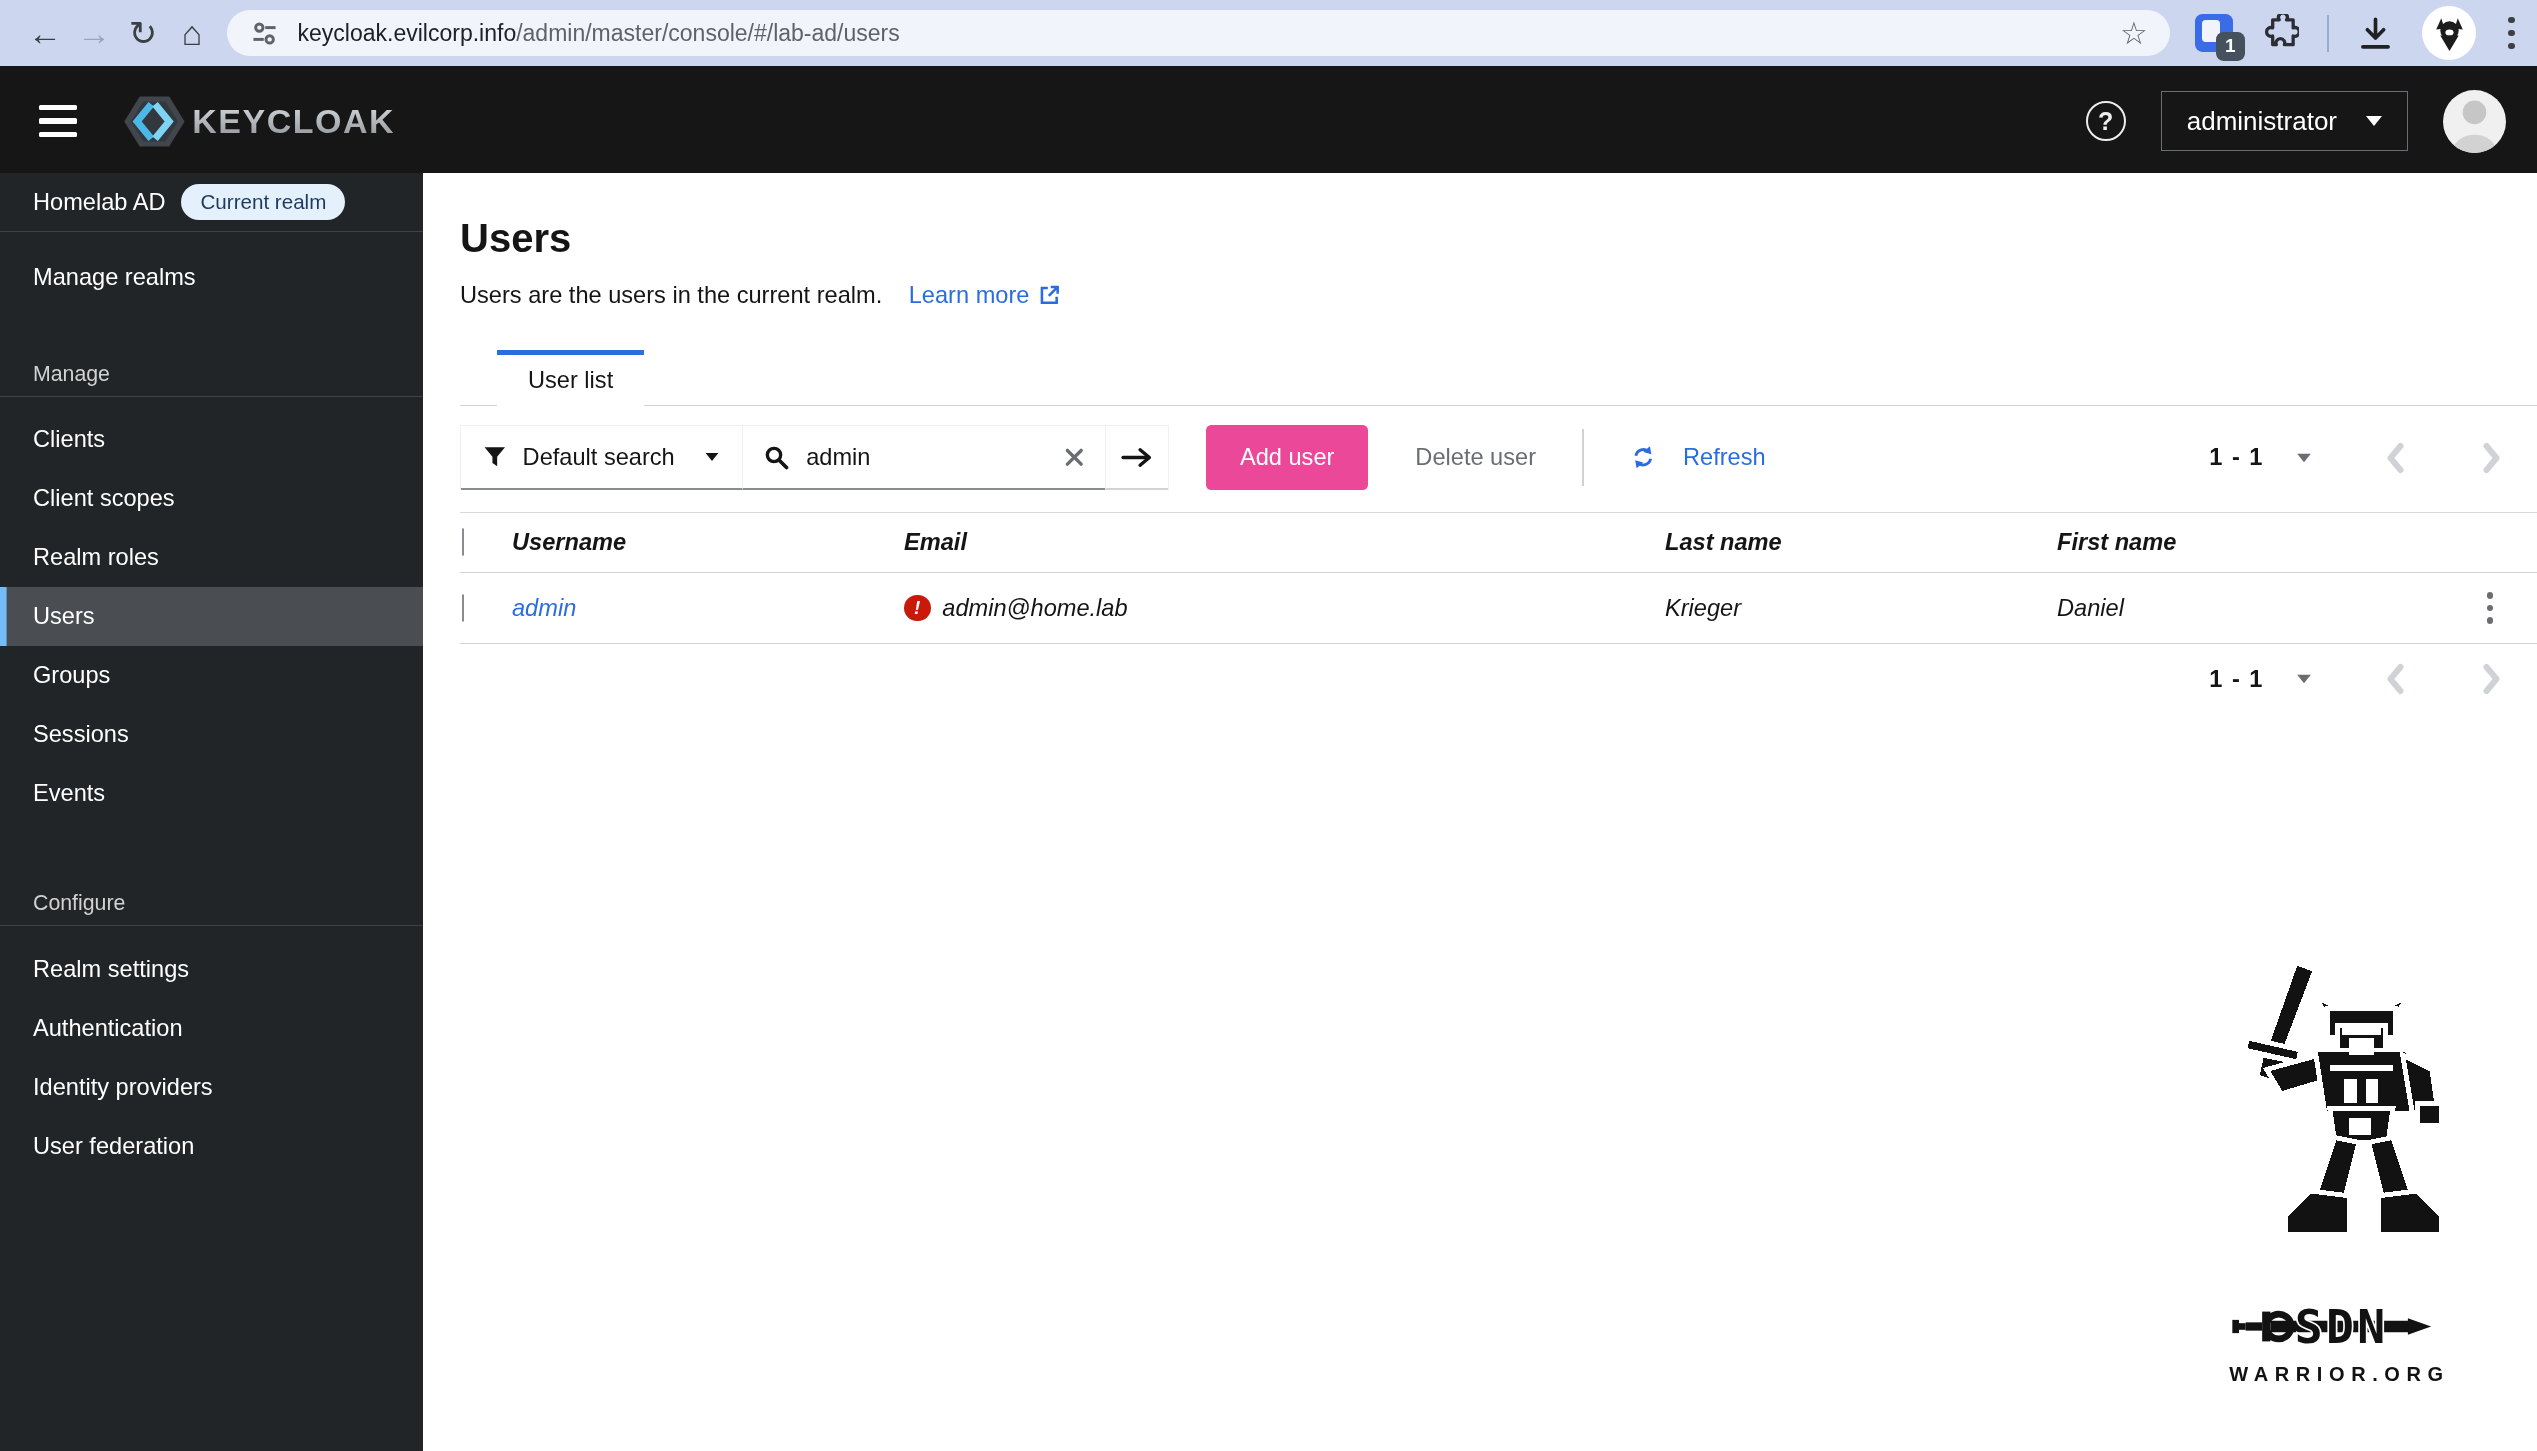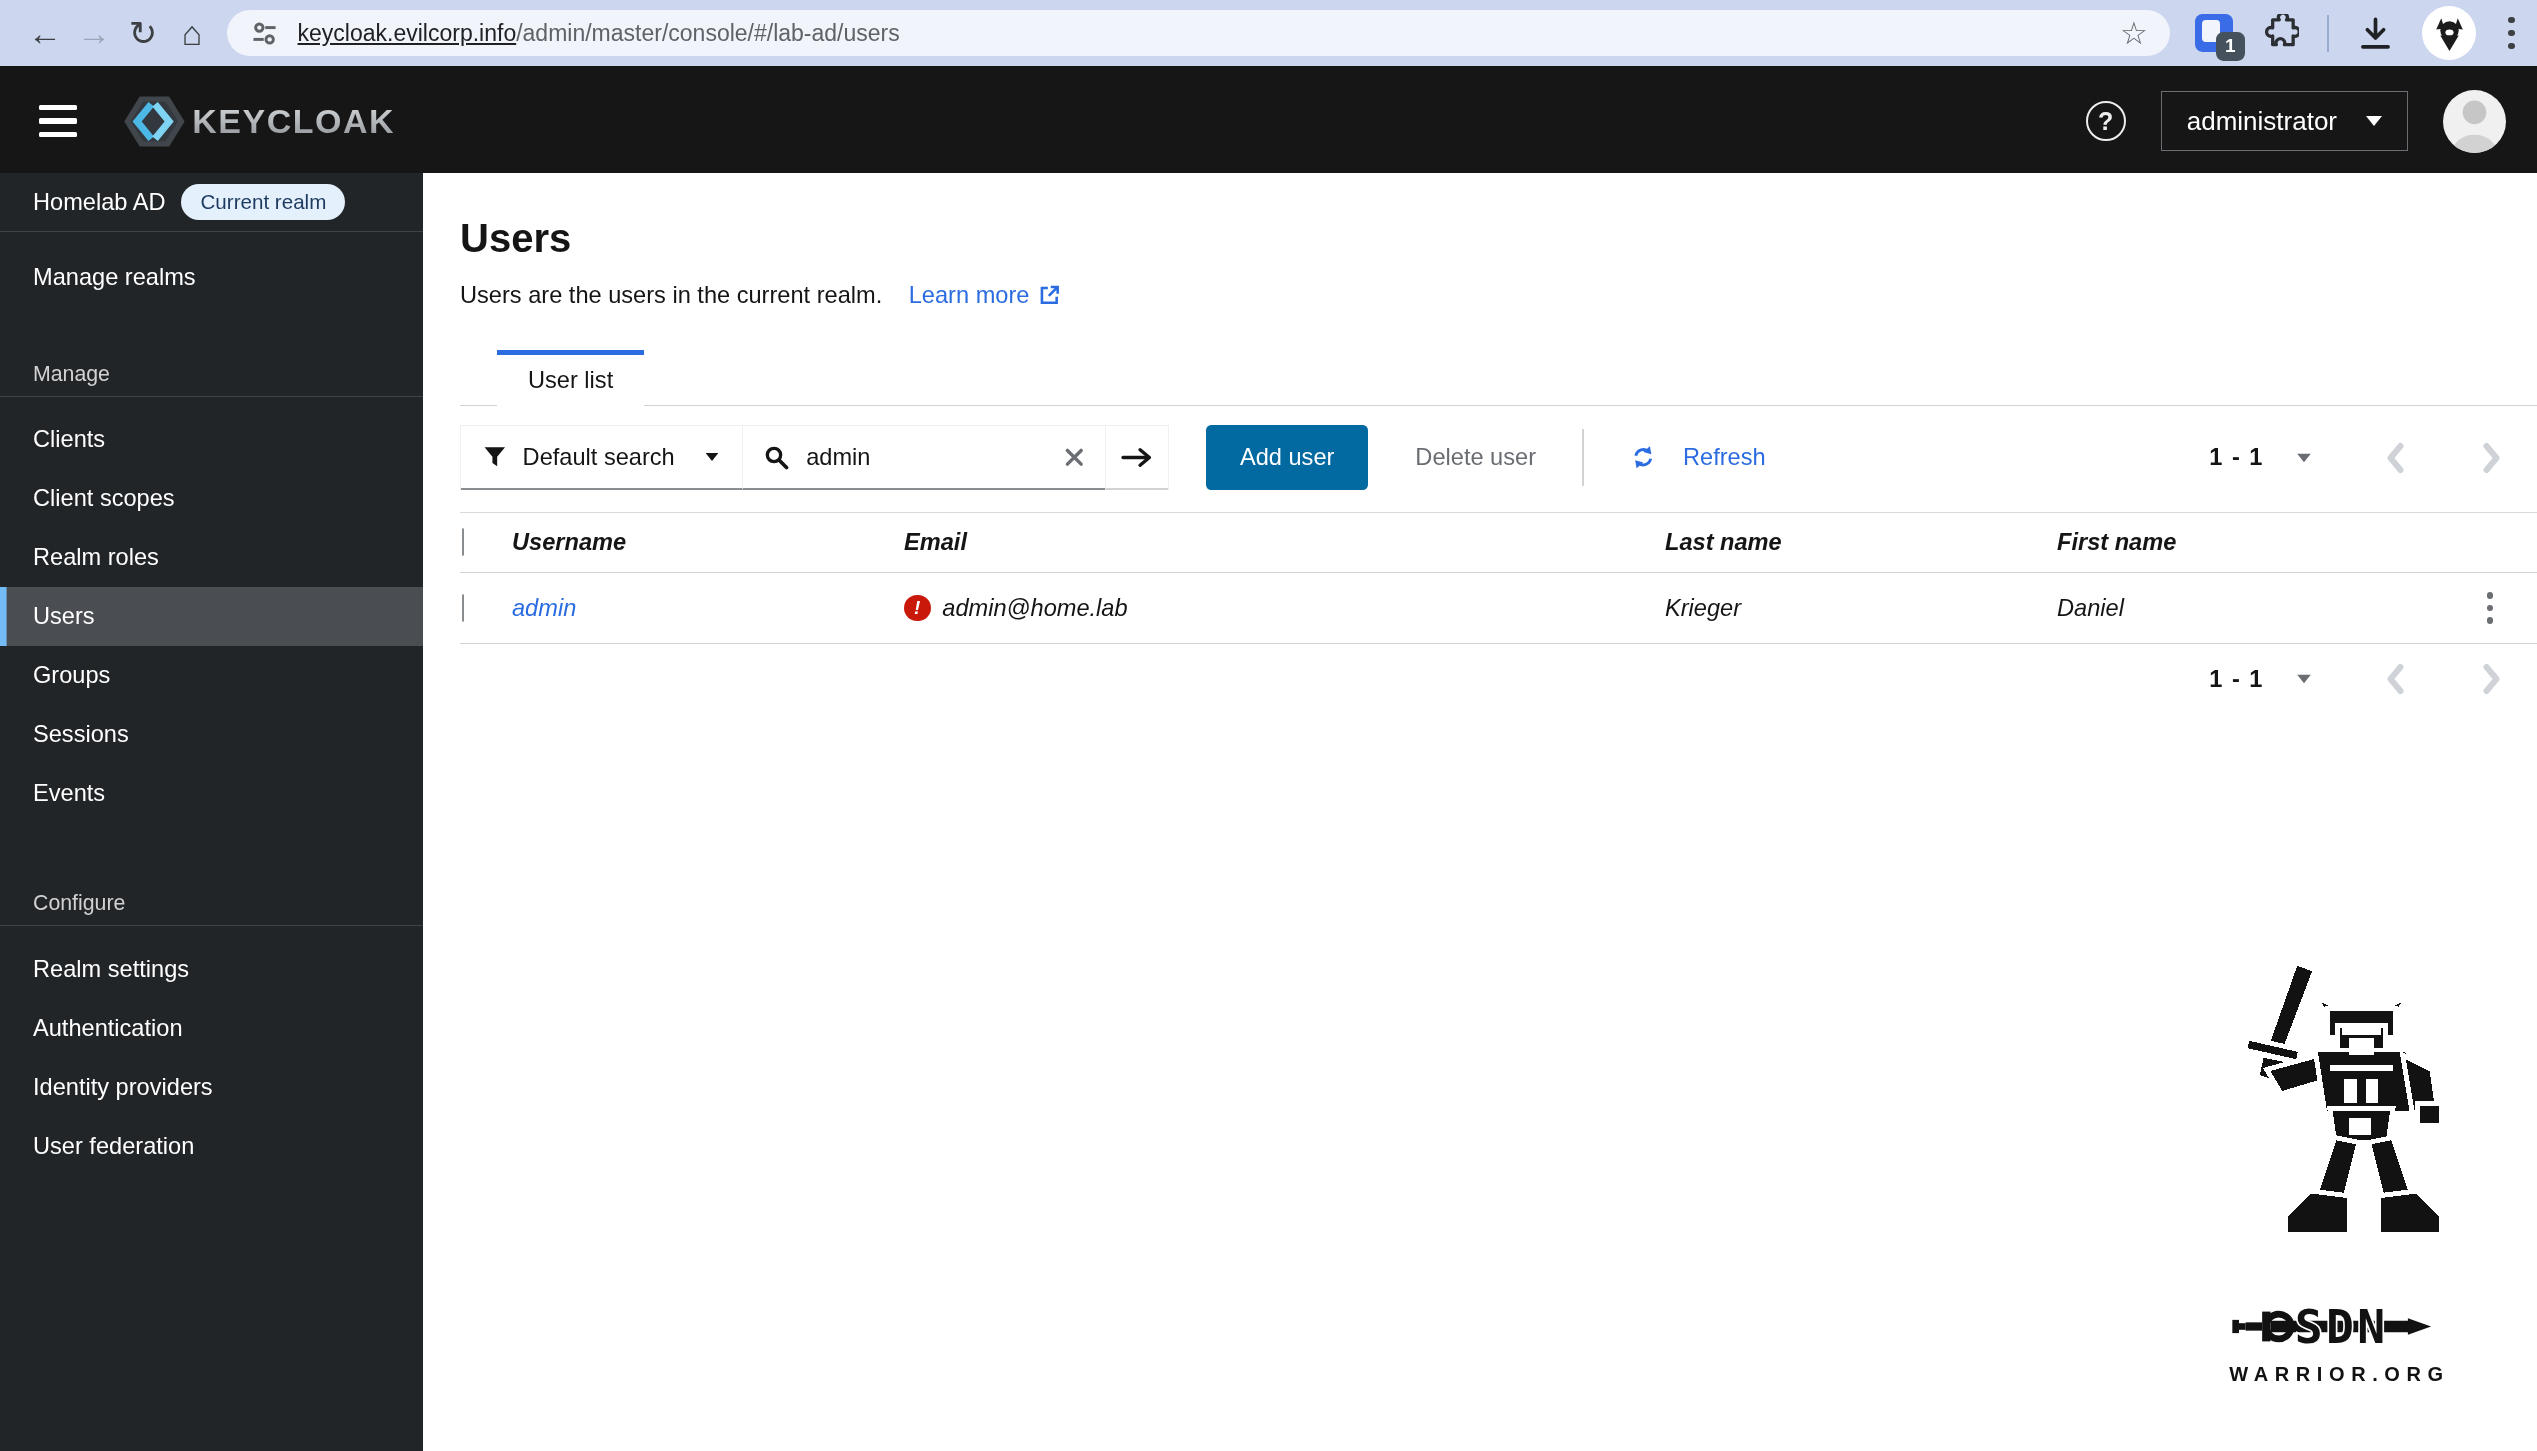--- a/index.html
+++ b/index.html
@@ -5,21 +5,21 @@
   * { box-sizing: border-box; margin: 0; padding: 0; }
   html,body { width:2538px; height:1451px; font-family:"Liberation Sans",sans-serif; background:#fff; overflow:hidden; }
   body { position:relative; }
 
   
   .chrome { position:absolute; left:0; top:0; width:2538px; height:66px; background:#ccd7ef; display:flex; align-items:center; padding:0 20.6px; }
   .nav-ico { font-size:34px; color:#3c4043; width:49px; text-align:center; flex:none; cursor:default; }
   .nav-ico.disabled { color:#9aa6ba; }
   .omnibox { flex:none; width:1943px; height:46px; margin-left:10.3px; background:#f1f4fb; border-radius:23px; display:flex; align-items:center; padding:0 22px; gap:17.7px; }
   .url { font-size:23px; white-space:nowrap; }
-  .url .domain { color:#202124;text-decoration:underline; }
+  .url .domain { color:#202124; }
   .url .path { color:#5f6368; }
   .star { margin-left:auto; font-size:31px; color:#5f6368; }
   .chrome-right { display:flex; align-items:center; gap:28px; margin-left:25px; }
   .ext-shield { position:relative; width:38px; height:38px; background:#3a6ce8; border-radius:7.4px; flex:none; }
   .ext-shield .inner { position:absolute; left:7.4px; top:5.9px; width:17.7px; height:22px; background:#f1f4fb; border-radius:3.7px; }
   .ext-badge { position:absolute; right:-11.8px; bottom:-8.8px; min-width:29px; height:29px; background:#45525e; color:#fff; font-size:19px; font-weight:bold; border-radius:7.4px; display:flex; align-items:center; justify-content:center; }
   .vsep { width:2.2px; height:37px; background:#98abd3; }
   .chrome-avatar { width:54px; height:54px; border-radius:50%; background:#fff; display:flex; align-items:center; justify-content:center; overflow:hidden; }
   .menu-dots { display:flex; flex-direction:column; gap:6.6px; padding:4.4px; }
   .menu-dots i { width:6.6px; height:6.6px; border-radius:50%; background:#3c4043; }
@@ -57,21 +57,21 @@
   .tab { margin-left:37px; margin-bottom:-1.5px; background:#fff; border-top:5.2px solid #2b6ce0; border-bottom:1.5px solid #fff; padding:0 31px; height:57px; display:flex; align-items:center; font-size:23.6px; color:#151515; cursor:pointer; }
 
   .toolbar { margin-top:19px; display:flex; align-items:center; padding-right:34px; }
   .search-group { display:flex; border:1.5px solid #f0f0f0; border-bottom:none; height:65px; }
   .filter-seg { display:flex; align-items:center; gap:16px; padding:0 22px; border-bottom:2.2px solid #8a8d90; border-right:1.5px solid #f0f0f0; font-size:23.6px; color:#151515; cursor:pointer; }
   .filter-seg .caret { color:#151515; margin-left:13.2px; transform:scale(.8); }
   .search-seg { display:flex; align-items:center; gap:17.7px; width:362px; padding:0 20.6px; border-bottom:2.2px solid #8a8d90; font-size:23.6px; color:#151515; }
   .search-val { flex:1; }
   .clear-btn { cursor:pointer; display:flex; }
   .arrow-seg { width:63px; display:flex; align-items:center; justify-content:center; border-bottom:2.2px solid #d2d2d2; border-left:1.5px solid #f0f0f0; cursor:pointer; }
-  .btn-primary { margin-left:37px; background:#0369a1; color:#fff; border:none; border-radius:5.2px; height:65px; padding:0 34px; font-size:23.6px; font-family:inherit; cursor:pointer; }
+  .btn-primary { margin-left:37px; background:#ec4899; color:#fff; border:none; border-radius:5.2px; height:65px; padding:0 34px; font-size:23.6px; font-family:inherit; cursor:pointer; }
   .btn-link-disabled { margin-left:47px; background:none; border:none; color:#6a6e73; font-size:23.6px; font-family:inherit; }
   .tb-divider { width:1.5px; height:57px; background:#d2d2d2; margin:0 46px; }
   .refresh { display:flex; align-items:center; gap:27px; color:#2b6ce0; font-size:23.6px; background:none; border:none; font-family:inherit; cursor:pointer; }
   .pagination { margin-left:auto; display:flex; align-items:center; }
   .pag-range { font-size:23.6px; font-weight:bold; color:#151515; letter-spacing:1.5px; }
   .pag-caret { color:#6a6e73; margin-left:32px; transform:scale(.85); cursor:pointer; }
   .pag-chevron { margin-left:71px; cursor:default; }
 
   .table { margin-top:22px; border-top:1.5px solid #d9d9d9;font-style:italic; }
   .tr { display:grid; grid-template-columns:52px 392px 761px 392px 1fr 96px; align-items:center; border-bottom:1.5px solid #d2d2d2; }

